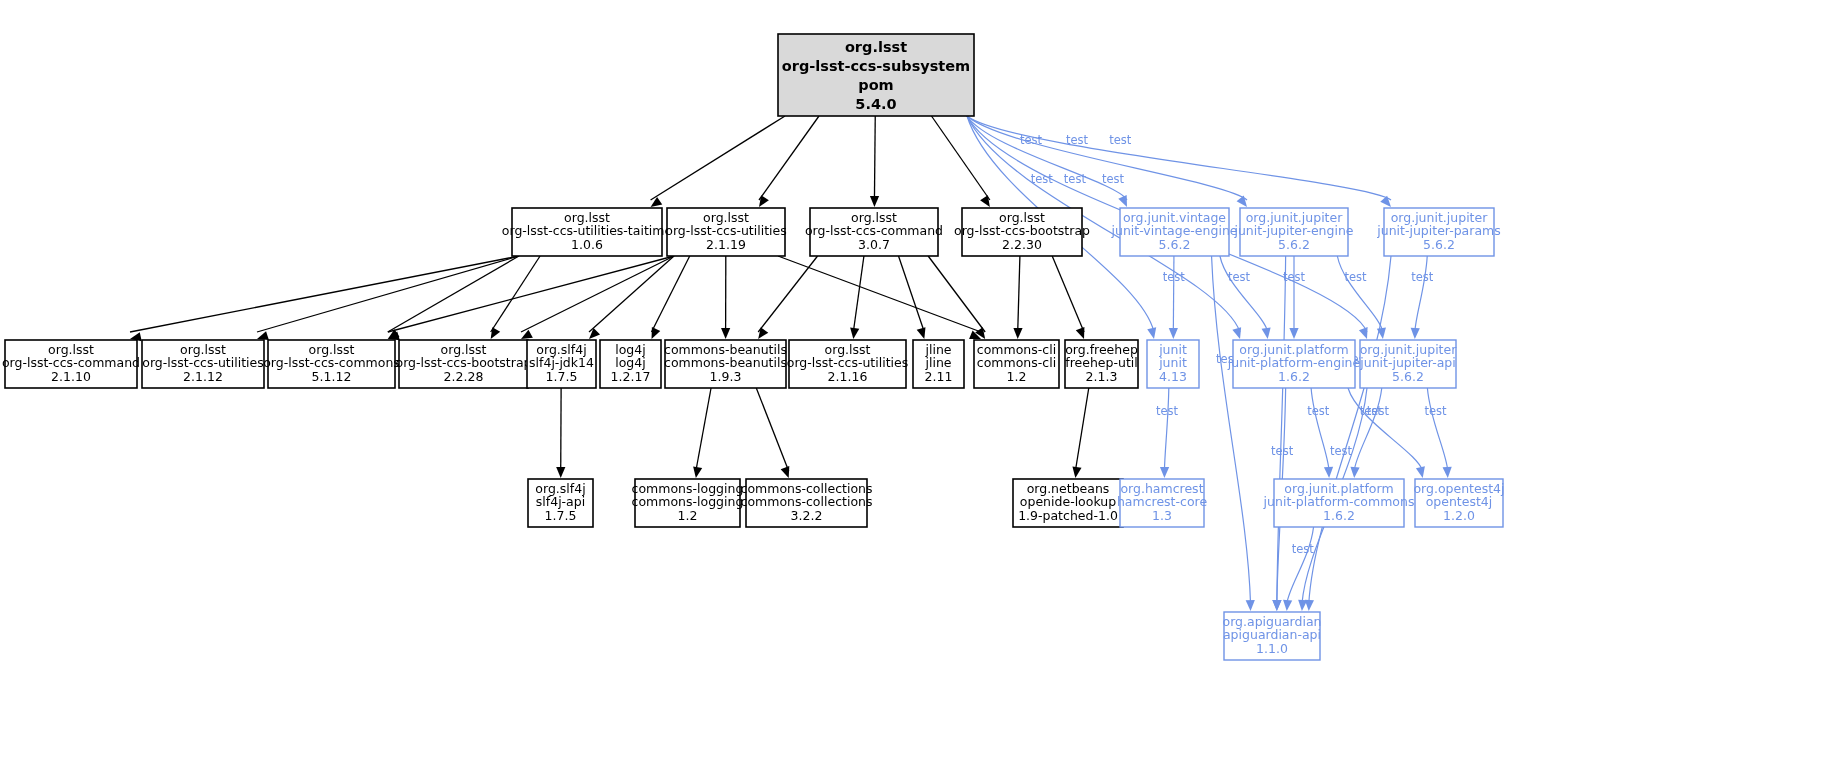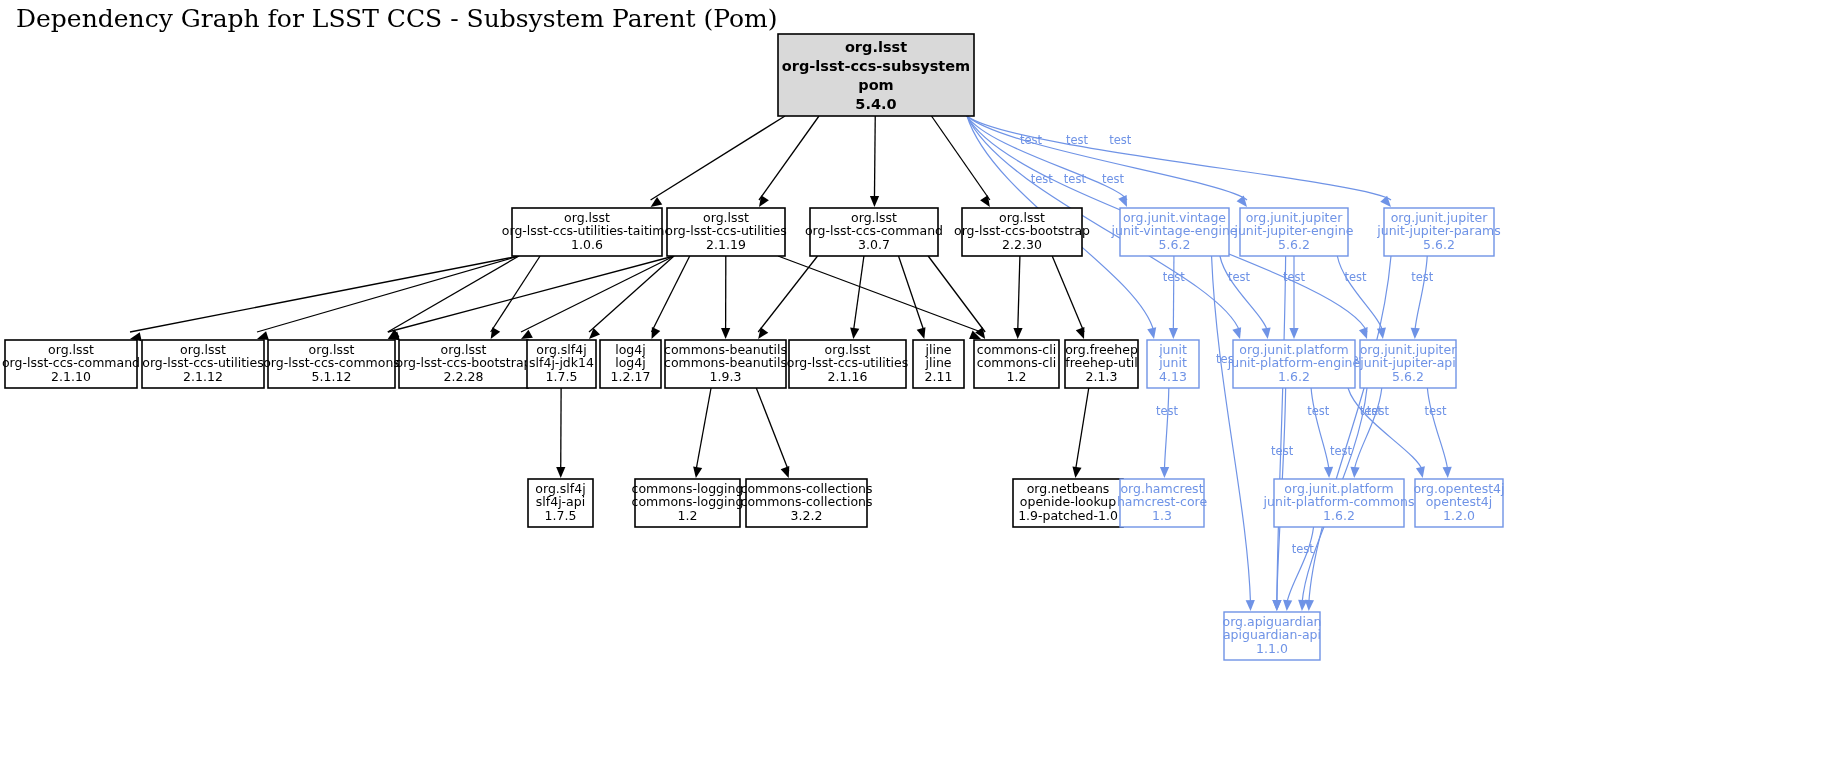--- a/index.html
+++ b/index.html
@@ -20,21 +20,20 @@
   .edge{fill:none;stroke:#000000;stroke-width:1.3;}
   .edge.test{stroke:#6f93e6;stroke-width:1.2;}
   .ahead{fill:#000000;}
   .ahead.test{fill:#6f93e6;}
   .elabel{font-family:"DejaVu Sans",sans-serif;font-size:11.5px;fill:#6f93e6;text-anchor:middle;}
 </style>
 </head>
 <body>
 
 <div id="root">
-  <div id="title">Dependency Graph for LSST CCS - Subsystem Parent (Pom)</div>
   <svg id="graph" viewBox="0 0 1821 768" preserveAspectRatio="none">
     <g id="edge-layer">
         <g>
           <path d="M785,116 L650.58,200" class="edge"></path>
           <path d="M0,0 L-11,-4.6 L-11,4.6 Z" class="ahead" transform="translate(650.58,207) rotate(145.61140463995886)"></path>
         </g>
         <g>
           <path d="M819,116 L759,200" class="edge"></path>
           <path d="M0,0 L-11,-4.6 L-11,4.6 Z" class="ahead" transform="translate(759,207) rotate(123.11134196037203)"></path>
         </g>

